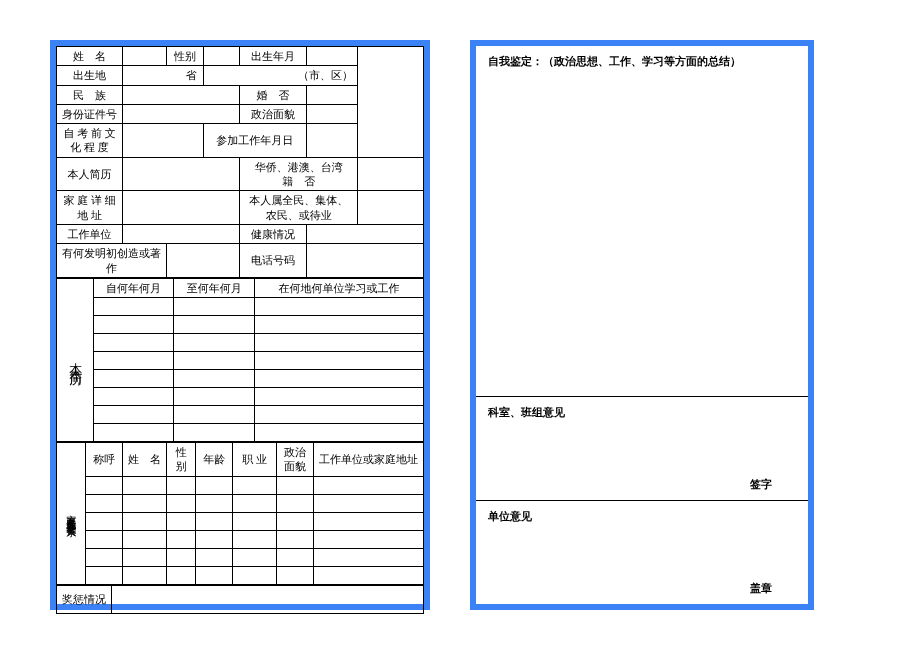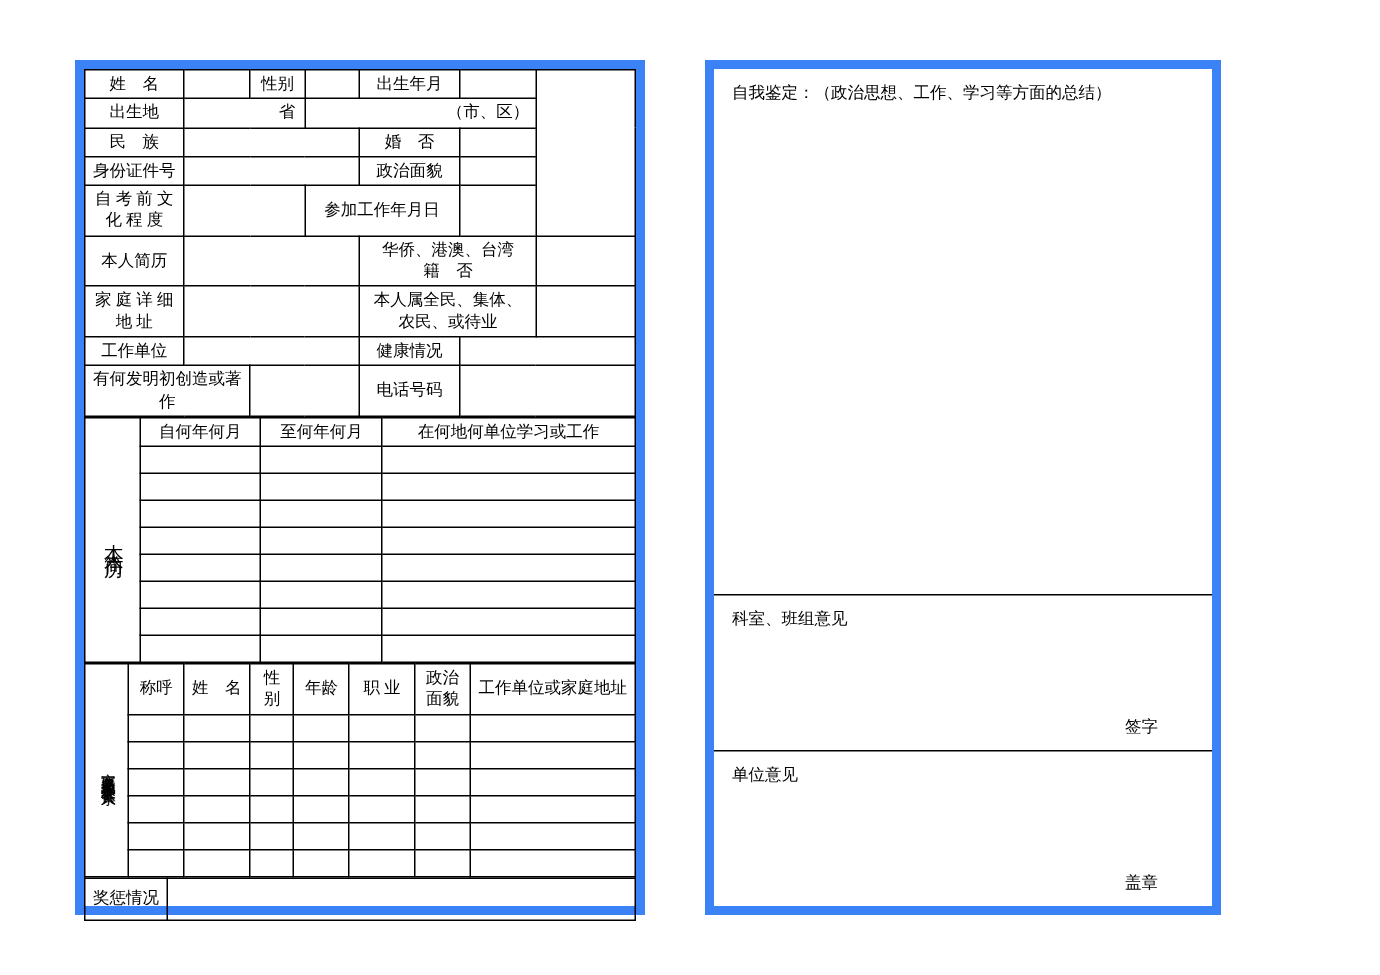--- a/index.html
+++ b/index.html
@@ -13,21 +13,21 @@
       display: flex;
       gap: 40px;
       padding: 40px 50px;
     }
     .page {
       border: 6px solid #3b82f6;
       display: flex;
       flex-direction: column;
     }
     .left-page { width: 380px; }
-    .right-page { width: 344px; }
+    .right-page { width: 344px; font-weight: bold; }
     td, th {
       border: 1px solid #000;
       padding: 2px 4px;
       text-align: center;
       vertical-align: middle;
       font-weight: normal;
       height: 18px;
       line-height: 1.3;
     }
     table { border-collapse: collapse; width: 100%; table-layout: fixed; }

